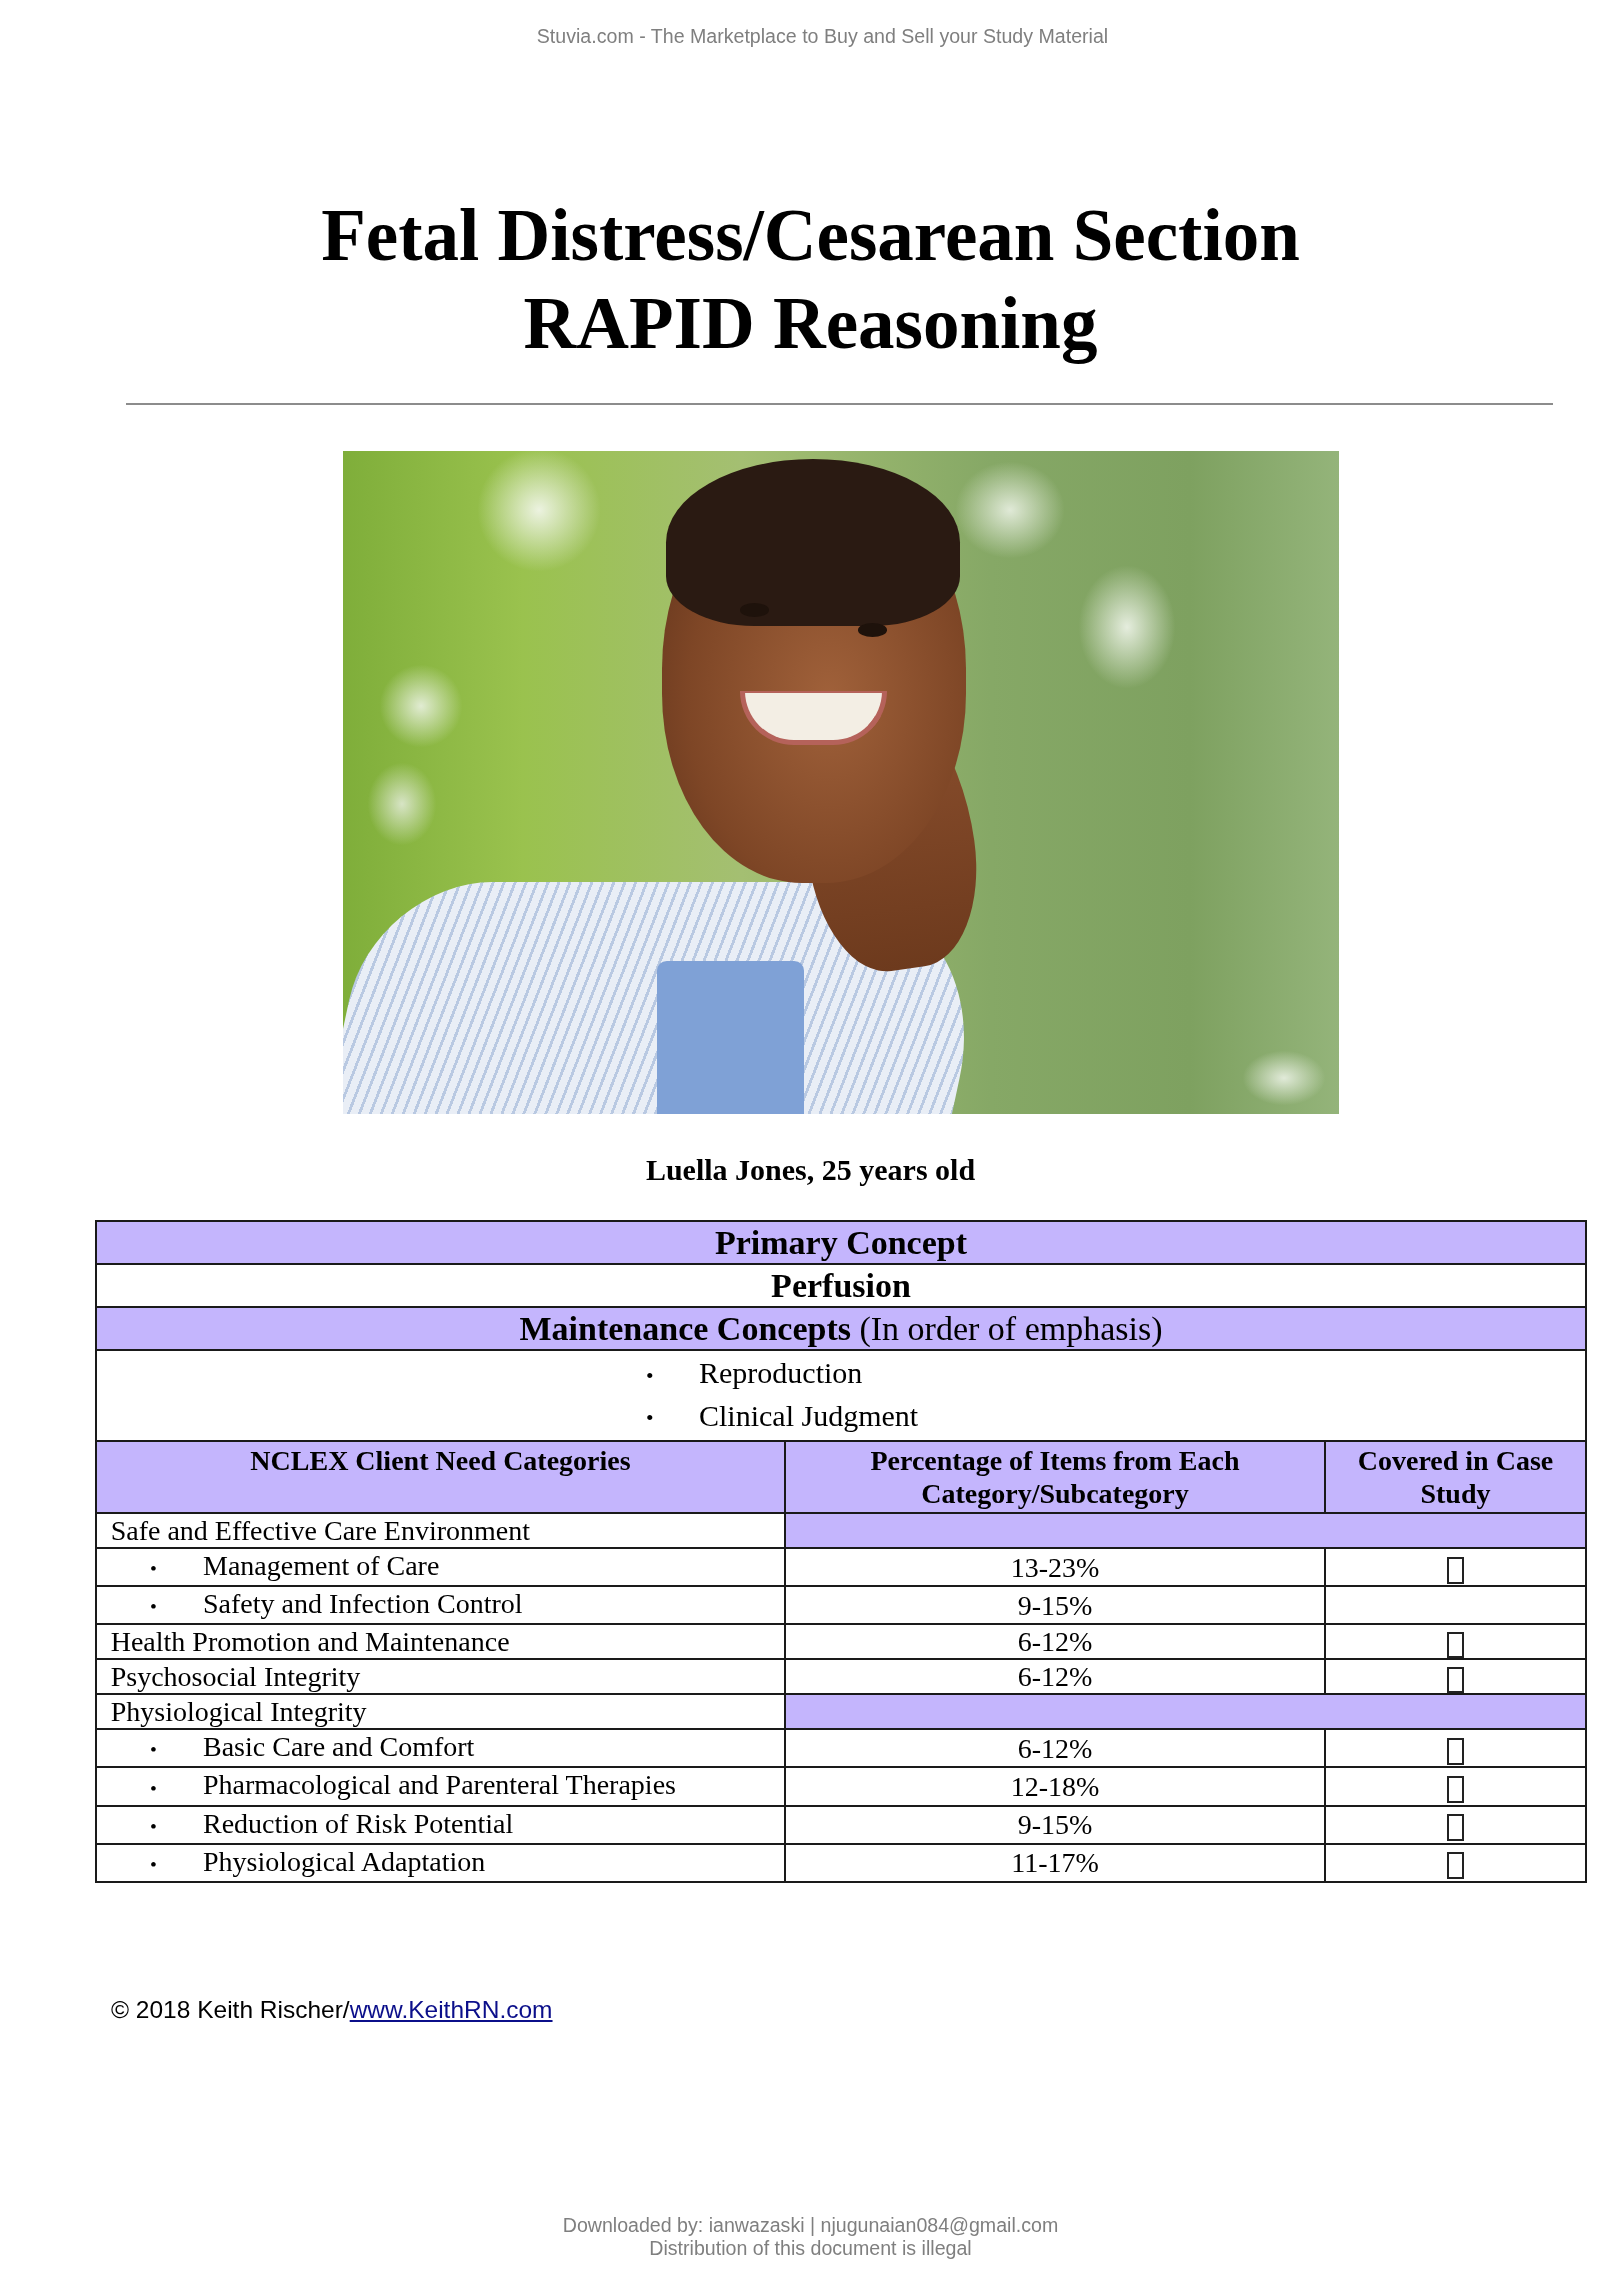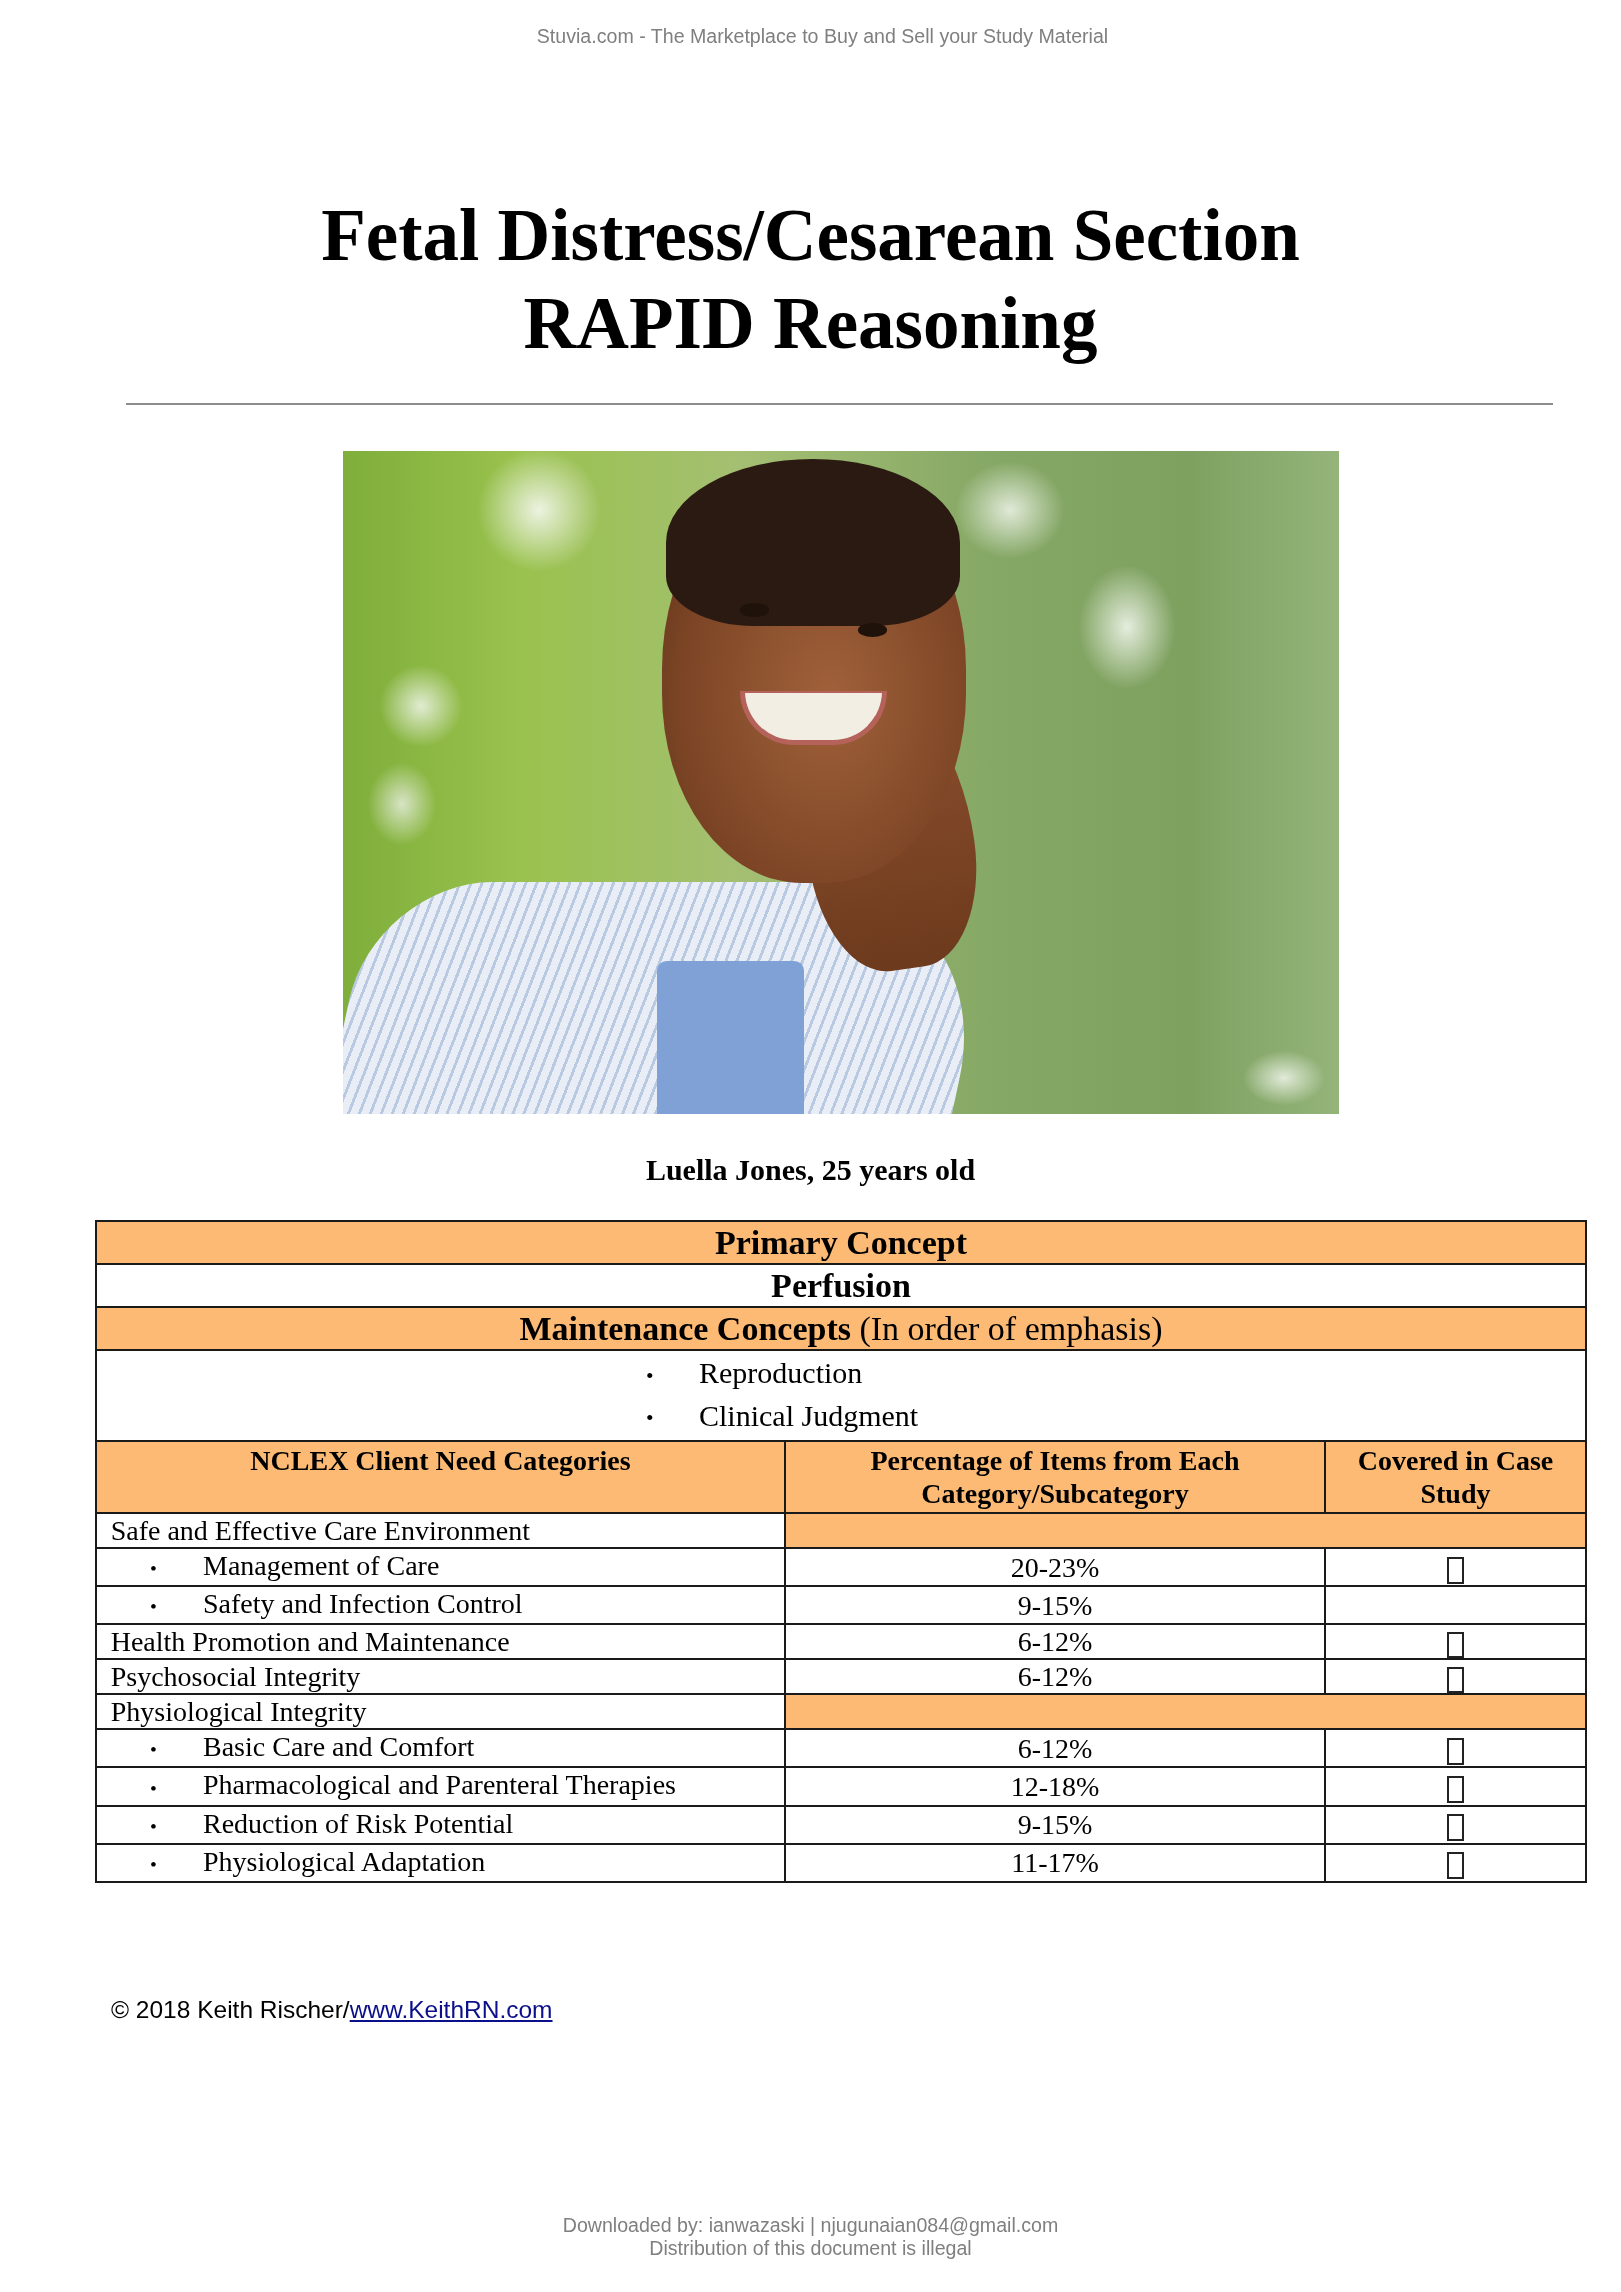--- a/index.html
+++ b/index.html
@@ -142,21 +142,21 @@
       border-collapse: collapse;
       font-size: 28px;
       table-layout: fixed;
     }
     table.concepts td {
       border: 2px solid #1a1a1a;
       padding: 0 13.7px;
       line-height: 33px;
       vertical-align: middle;
     }
-    .shade { background: #fdba74; }
+    .shade { background: #c4b5fd; }
     .center { text-align: center; }
     .bold { font-weight: bold; }
     .big { font-size: 34px; line-height: 41px !important; }
     .concept-list {
       list-style: none;
       margin: 0;
       padding: 2px 0 2px 0;
     }
     .concept-list li {
       position: relative;
@@ -268,21 +268,21 @@
       <td class="shade center bold hdr-cell" style="vertical-align:top;">NCLEX Client Need Categories</td>
       <td class="shade center bold hdr-cell">Percentage of Items from Each Category/Subcategory</td>
       <td class="shade center bold hdr-cell">Covered in Case Study</td>
     </tr>
   <tr>
         <td><span>Safe and Effective Care Environment</span></td>
         <td colspan="2" class="shade"></td>
       </tr>
       <tr>
         <td class="sub"><span class="bullet">•</span><span>Management of Care</span></td>
-        <td class="center">20-23%</td>
+        <td class="center">13-23%</td>
         <td class="center"><span class="check-box"></span></td>
       </tr>
       <tr>
         <td class="sub"><span class="bullet">•</span><span>Safety and Infection Control</span></td>
         <td class="center">9-15%</td>
         <td class="center"></td>
       </tr>
       <tr>
         <td><span>Health Promotion and Maintenance</span></td>
         <td class="center">6-12%</td>

